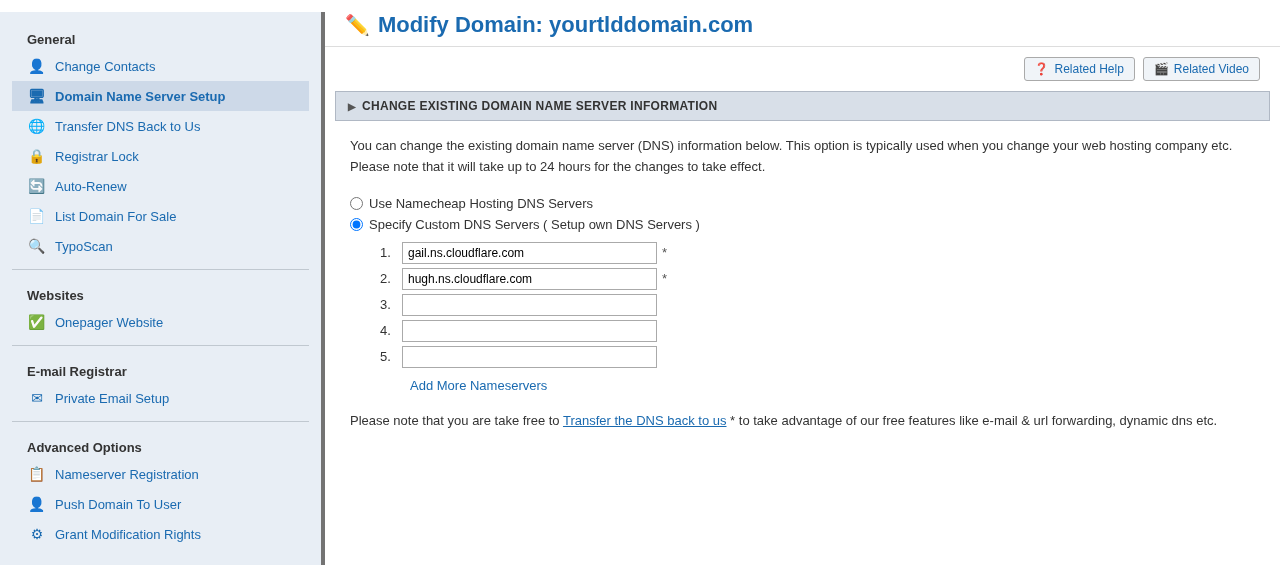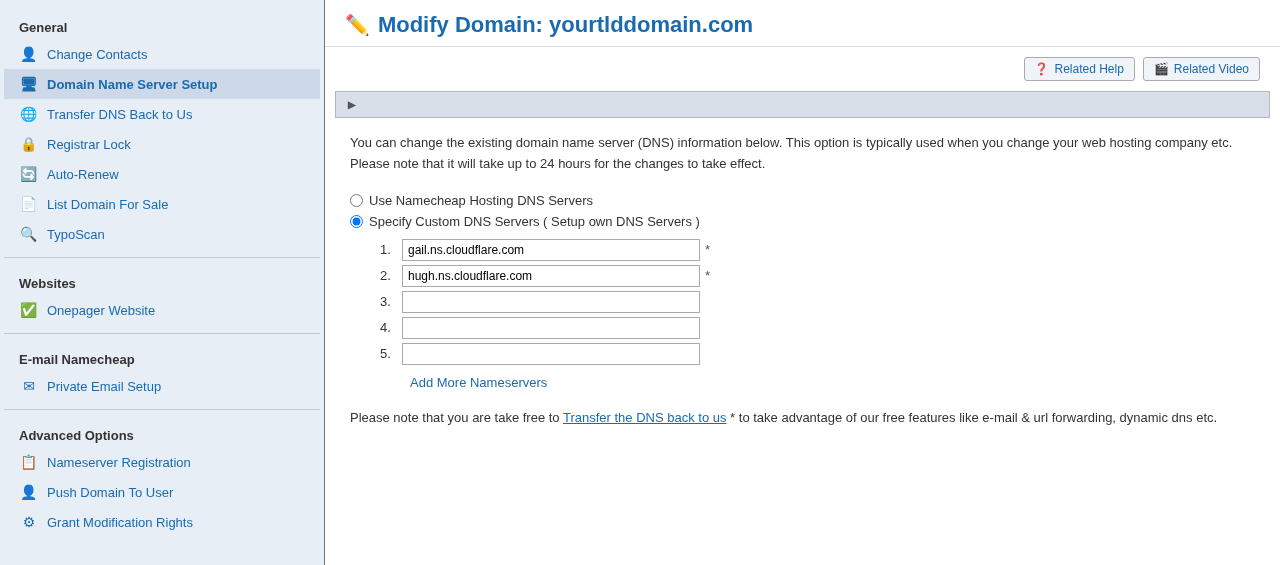--- a/index.html
+++ b/index.html
@@ -3,23 +3,24 @@
   <meta charset="utf-8">
   <style>
     * { box-sizing: border-box; margin: 0; padding: 0; }
     body { font-family: Arial, sans-serif; font-size: 13px; color: #333; background: #fff; display: flex; height: 565px; overflow: hidden; }
 
     
     #sidebar {
       width: 325px;
       min-width: 325px;
       background: #e8eef5;
-      border-right: 1px solid #737373;
-      padding: 10px 4px;
+      border-right: 4px solid #737373;
+      padding: 10px 12px;
       overflow-y: auto;
+      margin-top: 12px;
     }
     .sidebar-section-label {
       font-weight: bold;
       color: #333;
       padding: 10px 15px 4px 15px;
       font-size: 13px;
     }
     .sidebar-item {
       display: flex;
       align-items: center;
@@ -141,21 +142,21 @@
       display: flex;
       align-items: center;
       margin-bottom: 4px;
     }
     .dns-row .num {
       width: 22px;
       color: #333;
       font-size: 13px;
     }
     .dns-row input[type="text"] {
-      width: 298px;
+      width: 255px;
       height: 22px;
       border: 1px solid #aaa;
       padding: 2px 5px;
       font-size: 12px;
     }
     .dns-row .asterisk {
       margin-left: 5px;
       color: #555;
     }
 
@@ -242,21 +243,21 @@
   </div>
 
   <hr class="divider">
   <div class="sidebar-section-label">Websites</div>
   <div class="sidebar-item">
     <span class="icon">✅</span>
     <span>Onepager Website</span>
   </div>
 
   <hr class="divider">
-  <div class="sidebar-section-label">E-mail Namecheap</div>
+  <div class="sidebar-section-label">E-mail Registrar</div>
   <div class="sidebar-item">
     <span class="icon">✉</span>
     <span>Private Email Setup</span>
   </div>
 
   <hr class="divider">
   <div class="sidebar-section-label">Advanced Options</div>
   <div class="sidebar-item">
     <span class="icon">📋</span>
     <span>Nameserver Registration</span>
@@ -287,20 +288,21 @@
         <span>Related Help</span>
       </button>
       <button class="related-btn">
         <span>🎬</span>
         <span>Related Video</span>
       </button>
     </div>
 
     <div class="section-header">
       <span class="triangle">▶</span>
+      <span>CHANGE EXISTING DOMAIN NAME SERVER INFORMATION</span>
     </div>
 
     <div class="content-body">
       <p class="description-text">You can change the existing domain name server (DNS) information below. This option is typically used when you change your web hosting company etc. Please note that it will take up to 24 hours for the changes to take effect.</p>
 
       <div class="radio-option">
         <input type="radio" name="dns-option" id="namecheap-dns" style="">
         <label for="namecheap-dns">Use Namecheap Hosting DNS Servers</label>
       </div>
       <div class="radio-option">

